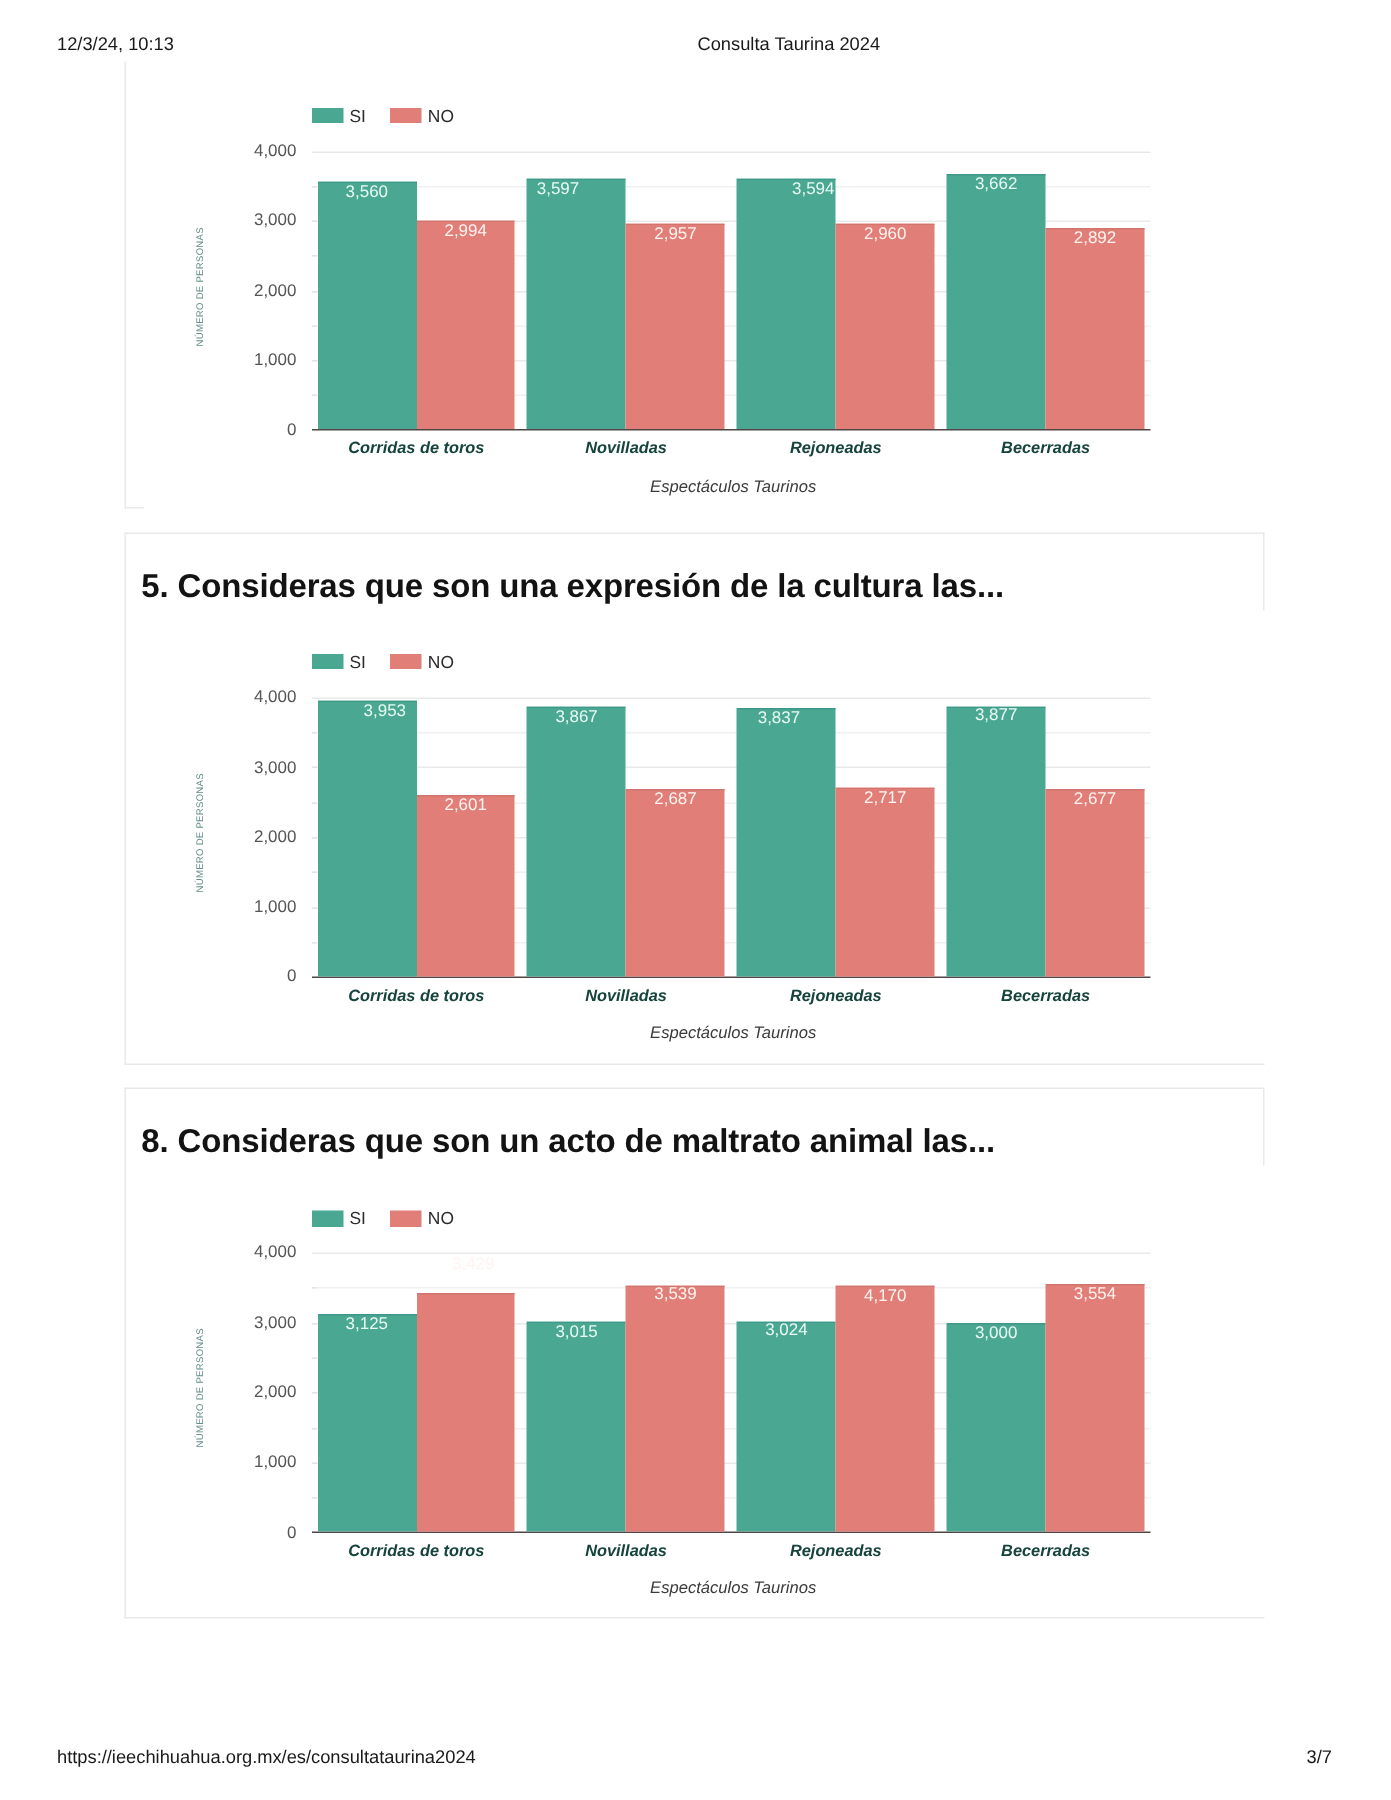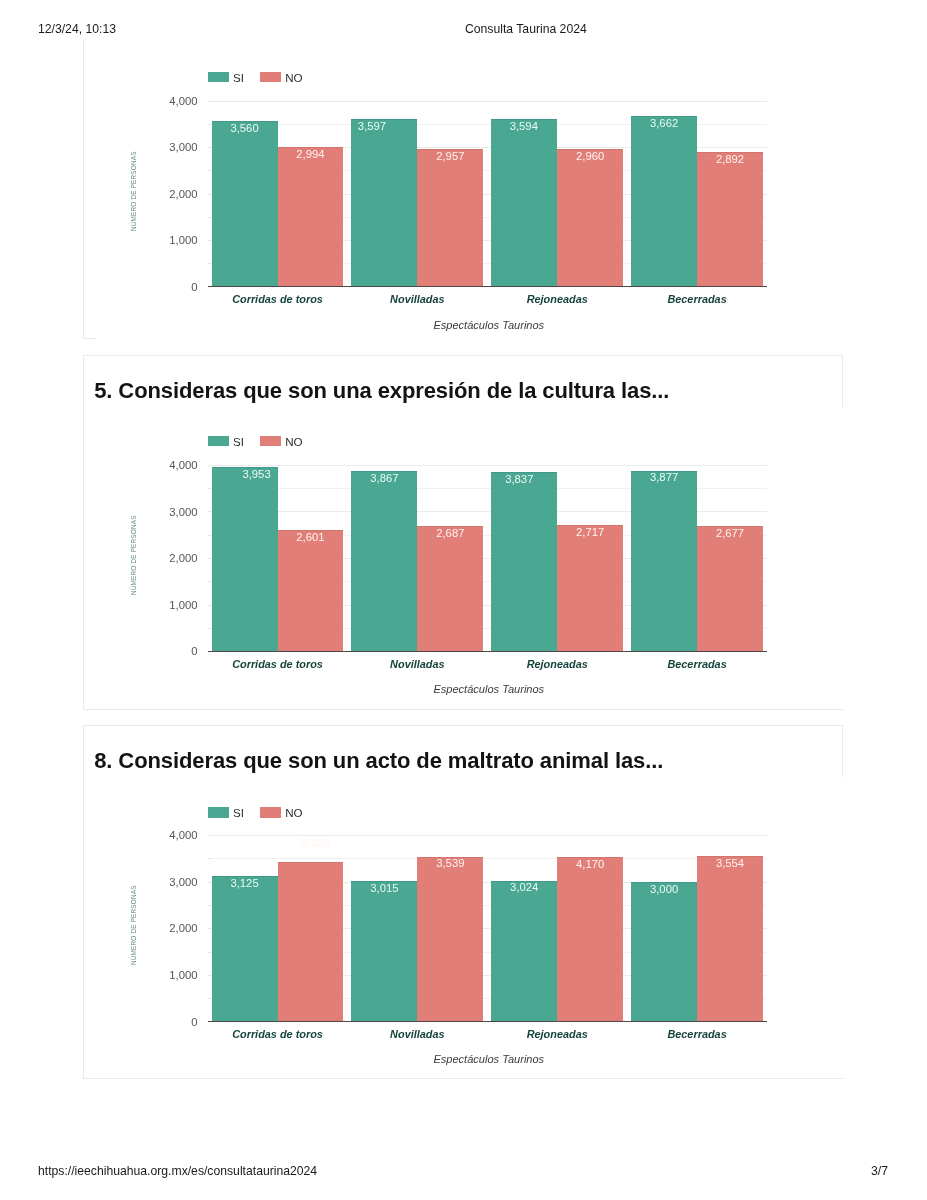--- a/index.html
+++ b/index.html
@@ -87,21 +87,21 @@
         <div class="bar-label" style="left:211.6px;top:122.86000000000001px;width:65.925px;color:#e9fbf5;">3,560</div>
         <div class="bar" style="left:277.525px;top:147.279px;width:65.925px;height:139.221px;background:#e27e78;box-shadow:inset 0 1px 0 0 #cf756d;"></div>
         <div class="bar-label" style="left:277.525px;top:149.179px;width:65.925px;color:#fff4f1;">2,994</div>
         <div class="xcat" style="left:207.6px;top:294.1px;width:139.85px;">Corridas de toros</div>
         <div class="bar" style="left:351.45px;top:119.23949999999999px;width:65.925px;height:167.2605px;background:#4aa791;box-shadow:inset 0 1px 0 0 #40988a;"></div>
         <div class="bar-label" style="left:331px;top:121.1395px;width:82px;color:#e9fbf5;">3,597</div>
         <div class="bar" style="left:417.375px;top:148.9995px;width:65.925px;height:137.5005px;background:#e27e78;box-shadow:inset 0 1px 0 0 #cf756d;"></div>
         <div class="bar-label" style="left:417.375px;top:150.89950000000002px;width:65.925px;color:#fff4f1;">2,957</div>
         <div class="xcat" style="left:347.45px;top:294.1px;width:139.85px;">Novilladas</div>
         <div class="bar" style="left:491.29999999999995px;top:119.37900000000002px;width:65.925px;height:167.12099999999998px;background:#4aa791;box-shadow:inset 0 1px 0 0 #40988a;"></div>
-        <div class="bar-label" style="left:491.29999999999995px;top:121.27900000000002px;width:65px;color:#e9fbf5;">3,594</div>
+        <div class="bar-label" style="left:491.29999999999995px;top:121.27900000000002px;width:65px;color:#e9fbf5;text-align:right;">3,594</div>
         <div class="bar" style="left:557.2249999999999px;top:148.86px;width:65.925px;height:137.64px;background:#e27e78;box-shadow:inset 0 1px 0 0 #cf756d;"></div>
         <div class="bar-label" style="left:557.2249999999999px;top:150.76000000000002px;width:65.925px;color:#fff4f1;">2,960</div>
         <div class="xcat" style="left:487.29999999999995px;top:294.1px;width:139.85px;">Rejoneadas</div>
         <div class="bar" style="left:631.15px;top:116.21700000000001px;width:65.925px;height:170.283px;background:#4aa791;box-shadow:inset 0 1px 0 0 #40988a;"></div>
         <div class="bar-label" style="left:631.15px;top:118.11700000000002px;width:65.925px;color:#e9fbf5;">3,662</div>
         <div class="bar" style="left:697.0749999999999px;top:152.022px;width:65.925px;height:134.478px;background:#e27e78;box-shadow:inset 0 1px 0 0 #cf756d;"></div>
         <div class="bar-label" style="left:697.0749999999999px;top:153.922px;width:65.925px;color:#fff4f1;">2,892</div>
         <div class="xcat" style="left:627.15px;top:294.1px;width:139.85px;">Becerradas</div>
         <div class="xtitle" style="left:209.1px;top:319.5px;width:559.4px;">Espectáculos Taurinos</div>
         <div class="ytitle" style="left:129.5px;top:230.5px;">NÚMERO DE PERSONAS</div>

